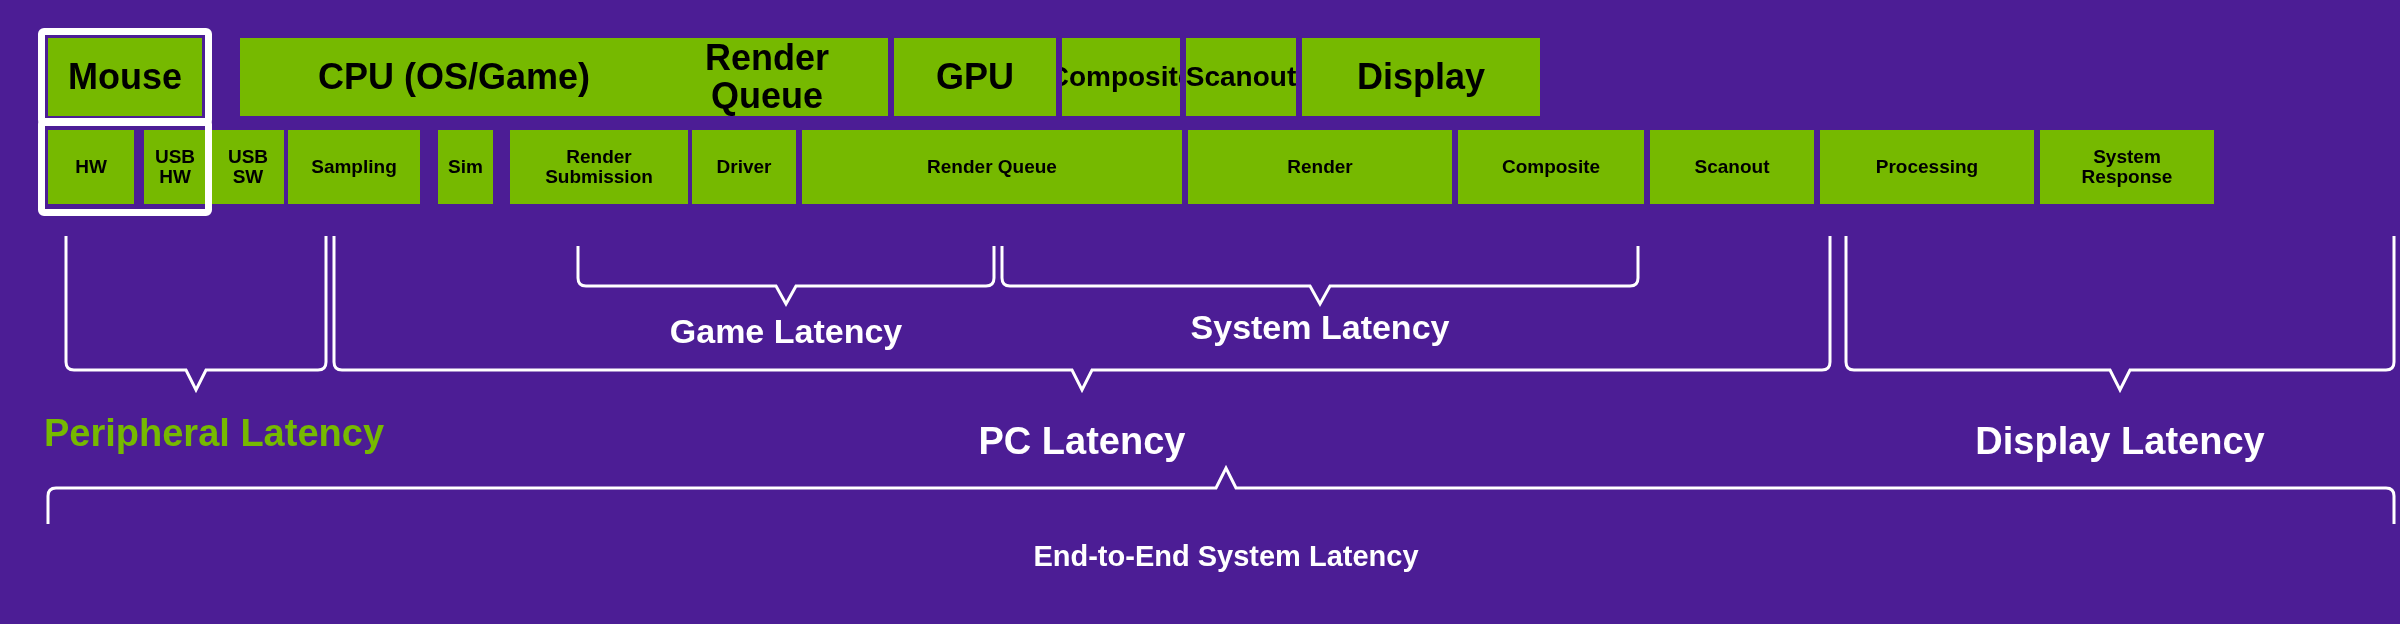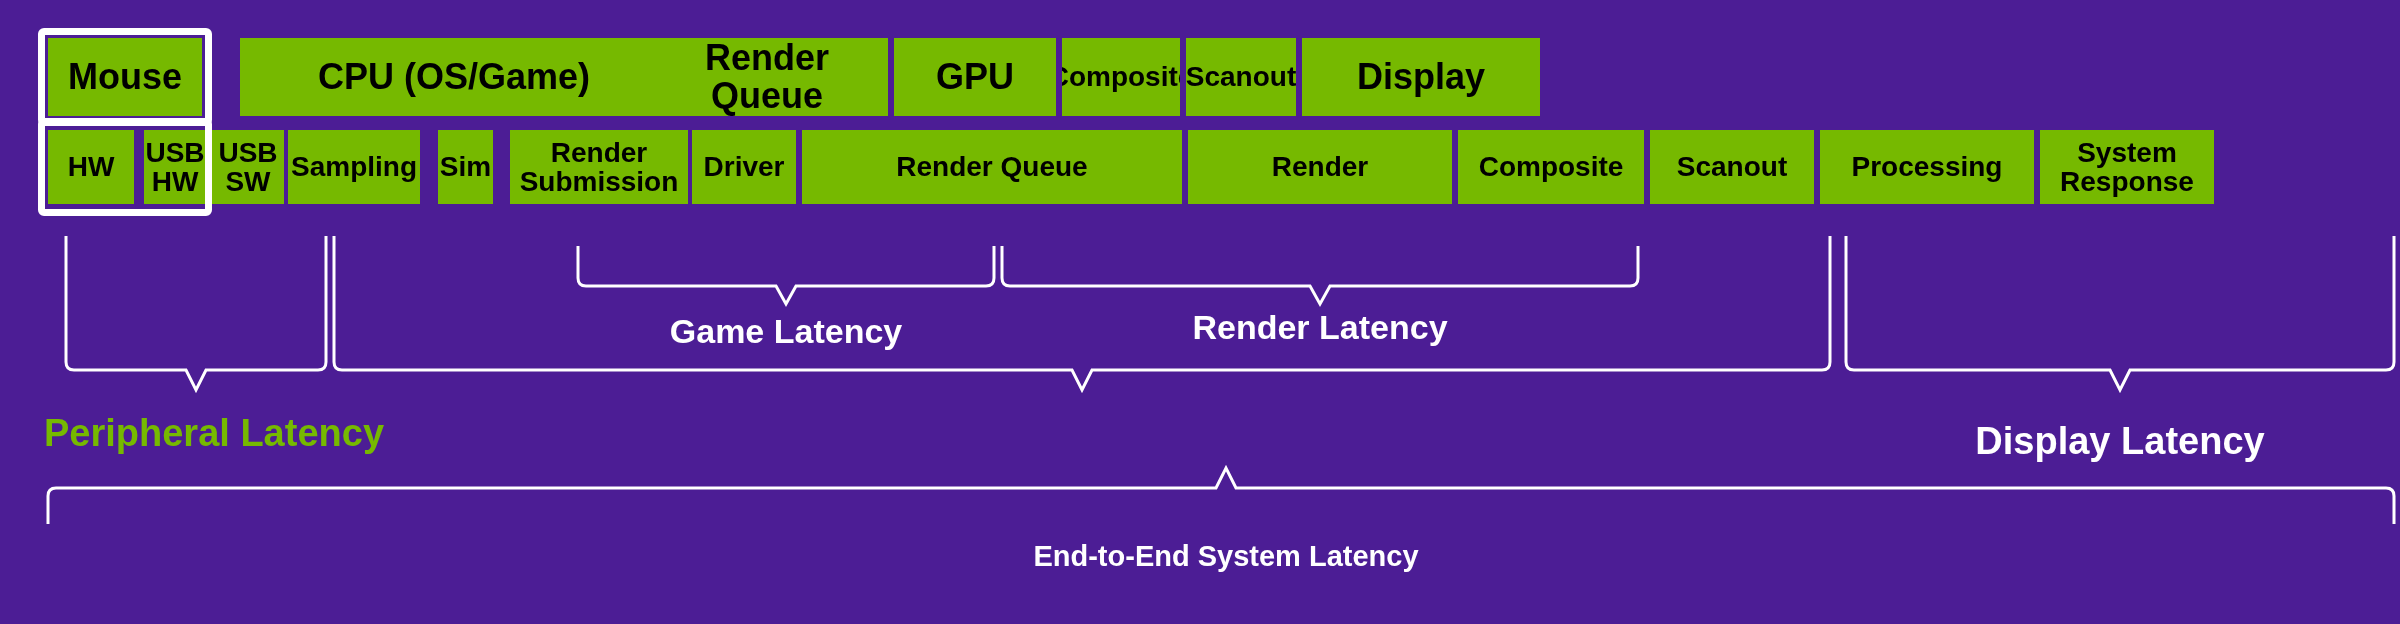--- a/index.html
+++ b/index.html
@@ -13,21 +13,21 @@
     display:flex;
     align-items:center;
     justify-content:center;
     text-align:center;
     font-weight:bold;
     line-height:1.05;
     box-sizing:border-box;
     overflow:hidden;
   }
   .row1{height:78px;top:38px;font-size:35px;}
-  .row2{height:74px;top:130px;font-size:28px;}
+  .row2{height:74px;top:130px;font-size:19px;}
 
   .r1-big{font-size:36px;}
   .r1-sm{font-size:28px;}
 
   .outline{
     position:absolute;
     border:7px solid #ffffff;
     border-radius:6px;
     box-sizing:border-box;
     pointer-events:none;
@@ -148,21 +148,21 @@
   </div>
 
   <div class="brk" style="left:0px;top:242px;width:2400px;height:70px;">
     <svg width="2400" height="70" viewBox="0 0 2400 70">
       <path d="M 1002 4 L 1002 36 Q 1002 44 1010 44 L 1310 44 L 1320 62 L 1330 44 L 1630 44 Q 1638 44 1638 36 L 1638 4" fill="none" stroke="#ffffff" stroke-width="3"></path>
     </svg>
   </div>
 
   <div class="blabel lbl-mid" style="left:786px;top:312px;"><span>Game Latency</span></div>
 
-  <div class="blabel lbl-mid" style="left:1320px;top:308px;"><span>Render Latency</span></div>
+  <div class="blabel lbl-mid" style="left:1320px;top:308px;"><span>System Latency</span></div>
 
   <div class="brk" style="left:0px;top:236px;width:2400px;height:150px;">
     <svg width="2400" height="150" viewBox="0 0 2400 150">
       <path d="M 66 0 L 66 126 Q 66 134 74 134 L 186 134 L 196 154 L 206 134 L 318 134 Q 326 134 326 126 L 326 0" fill="none" stroke="#ffffff" stroke-width="3"></path>
     </svg>
   </div>
 
   <div class="brk" style="left:0px;top:236px;width:2400px;height:150px;">
     <svg width="2400" height="150" viewBox="0 0 2400 150">
       <path d="M 334 0 L 334 126 Q 334 134 342 134 L 1072 134 L 1082 154 L 1092 134 L 1822 134 Q 1830 134 1830 126 L 1830 0" fill="none" stroke="#ffffff" stroke-width="3"></path>
@@ -170,20 +170,21 @@
   </div>
 
   <div class="brk" style="left:0px;top:236px;width:2400px;height:150px;">
     <svg width="2400" height="150" viewBox="0 0 2400 150">
       <path d="M 1846 0 L 1846 126 Q 1846 134 1854 134 L 2110 134 L 2120 154 L 2130 134 L 2386 134 Q 2394 134 2394 126 L 2394 0" fill="none" stroke="#ffffff" stroke-width="3"></path>
     </svg>
   </div>
 
   <div class="blabel lbl-big green" style="left:214px;top:412px;"><span>Peripheral Latency</span></div>
 
+  <div class="blabel lbl-big" style="left:1082px;top:420px;"><span>PC Latency</span></div>
 
   <div class="blabel lbl-big" style="left:2120px;top:420px;"><span>Display Latency</span></div>
 
   <div class="brk" style="left:0px;top:480px;width:2400px;height:70px;">
     <svg width="2400" height="70" viewBox="0 0 2400 70">
       <path d="M 48 44 L 48 16 Q 48 8 56 8 L 1216 8 L 1226 -12 L 1236 8 L 2386 8 Q 2394 8 2394 16 L 2394 44" fill="none" stroke="#ffffff" stroke-width="3"></path>
     </svg>
   </div>
 
   <div class="blabel lbl-xl" style="left:1226px;top:540px;"><span>End-to-End System Latency</span></div>

